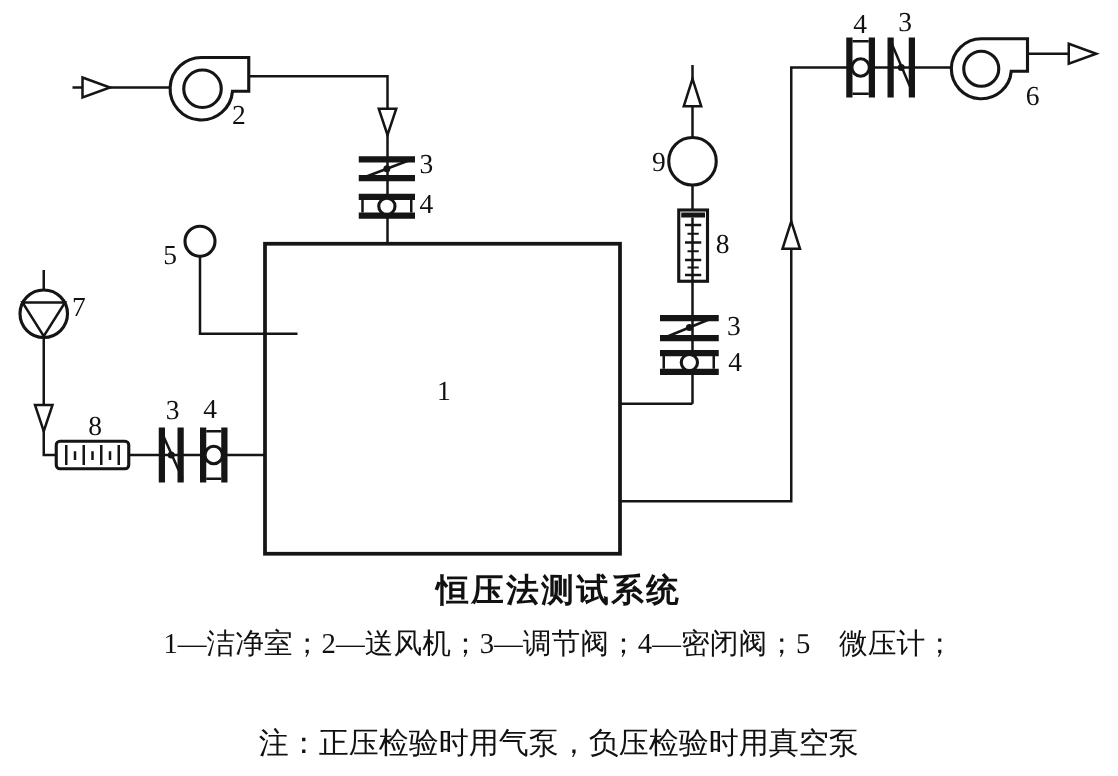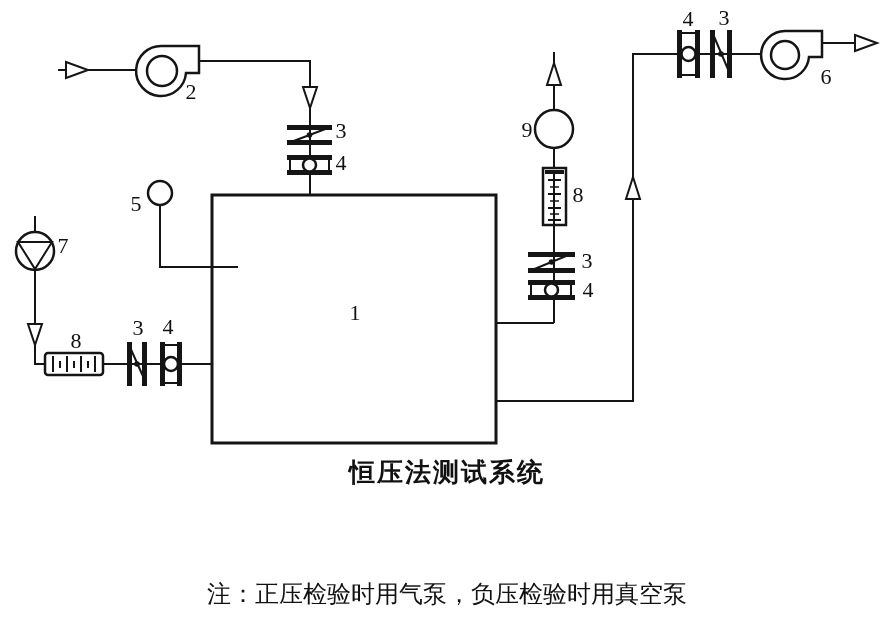--- a/index.html
+++ b/index.html
@@ -147,15 +147,16 @@
     <text x="527" y="137">9</text>
     <text x="578" y="202">8</text>
     <text x="587" y="268">3</text>
     <text x="588" y="297">4</text>
     <text x="688" y="26">4</text>
     <text x="724" y="25">3</text>
   </g>
 </svg>
 
 <div class="cap title">恒压法测试系统</div>
+<div class="cap leg1">1—洁净室；2—送风机；3—调节阀；4—密闭阀；5　微压计；</div>
 <div class="cap note">注：正压检验时用气泵，负压检验时用真空泵</div>
 
 </div>
 
 </body></html>

